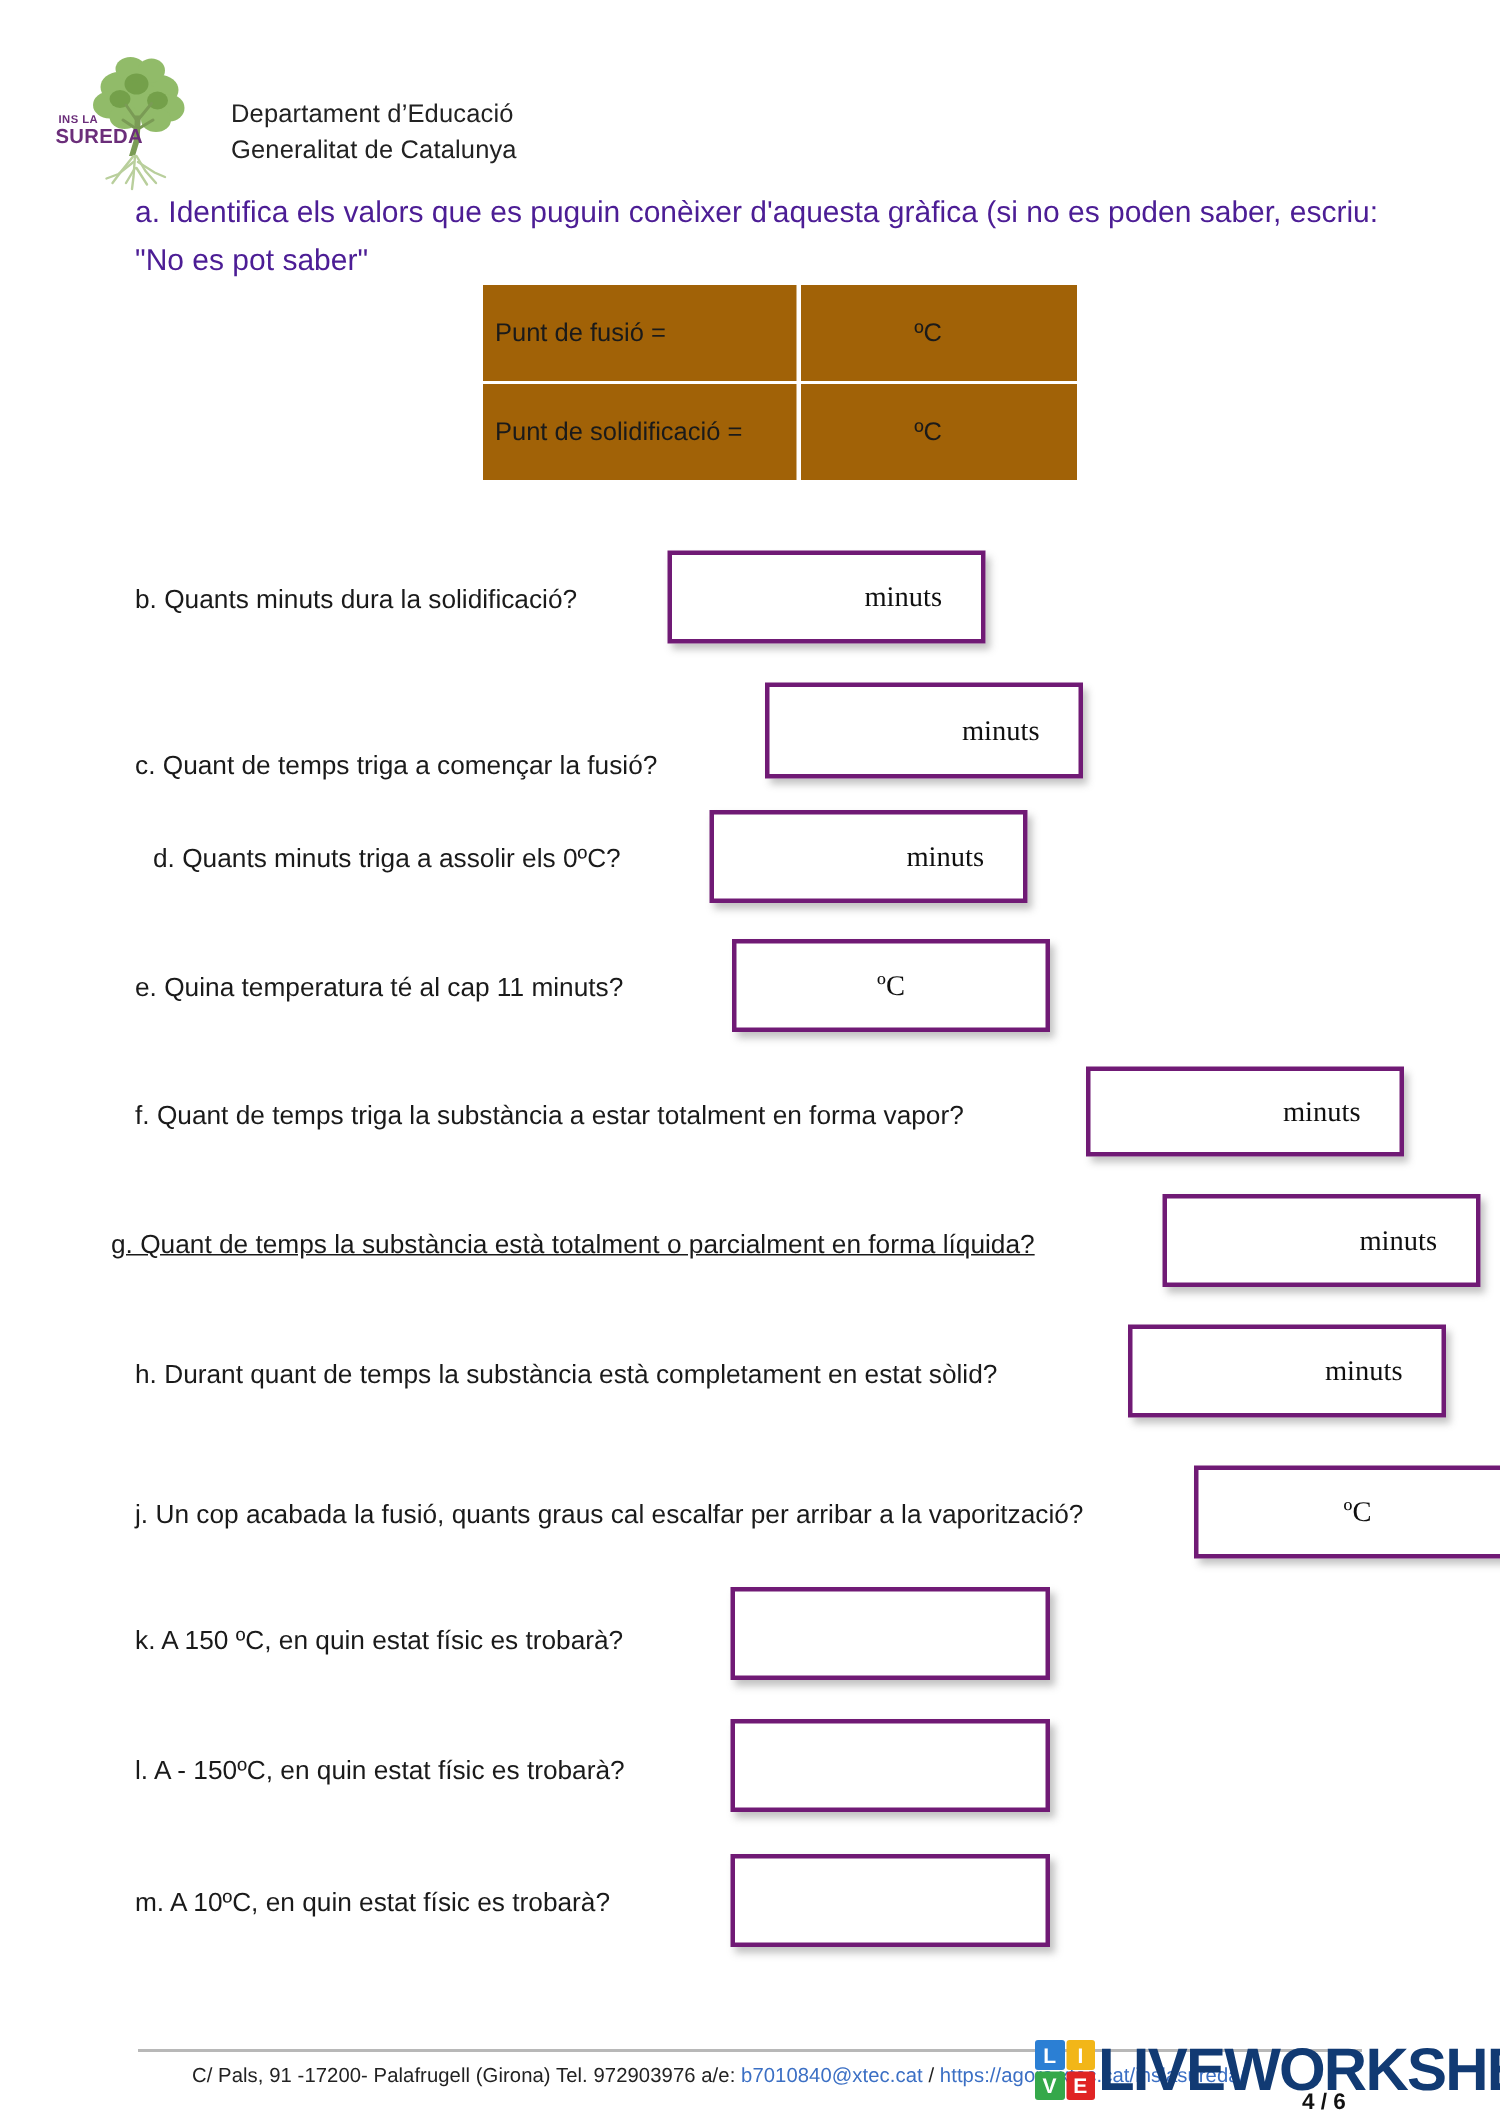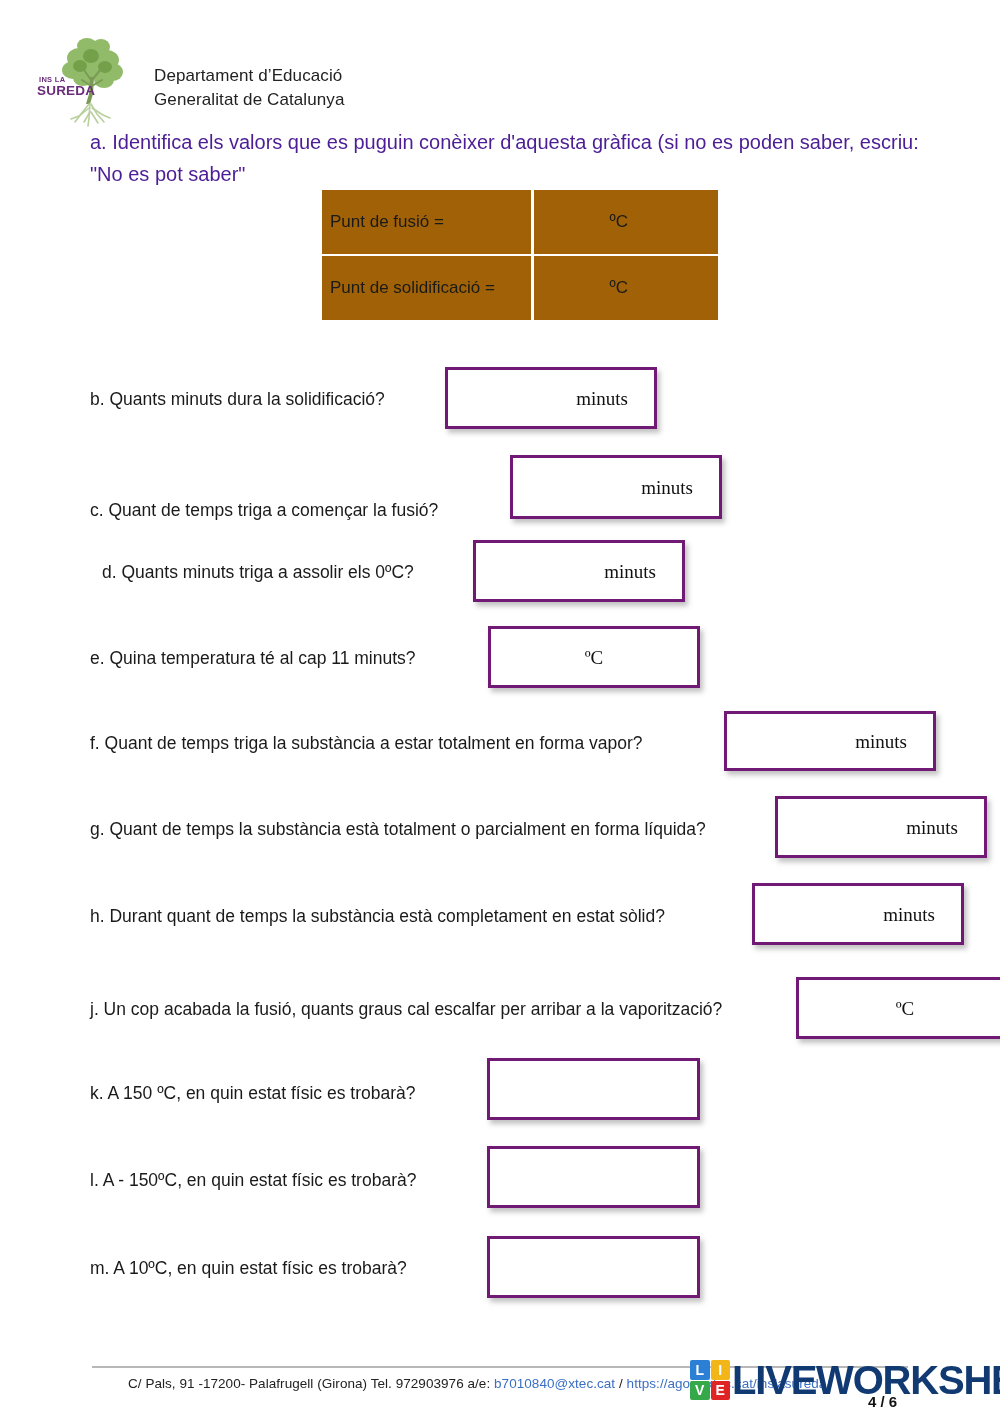--- a/index.html
+++ b/index.html
@@ -255,21 +255,21 @@
 <div class="q" style="left:90px; top:647px;">e. Quina temperatura té al cap 11 minuts?</div>
 <div class="abox centered" style="left:488px; top:626px; width:212px; height:62px;">
   <span>ºC</span>
 </div>
 
 <div class="q" style="left:90px; top:732px;">f. Quant de temps triga la substància a estar totalment en forma vapor?</div>
 <div class="abox" style="left:724px; top:711px; width:212px; height:60px;">
   <span>minuts</span>
 </div>
 
-<div class="q" style="left:90px; top:818px;">g. Quant de temps la substància està totalment o parcialment en forma líquida?</div>
+<div class="q" style="left:74px; top:818px;text-decoration:underline;">g. Quant de temps la substància està totalment o parcialment en forma líquida?</div>
 <div class="abox" style="left:775px; top:796px; width:212px; height:62px;">
   <span>minuts</span>
 </div>
 
 <div class="q" style="left:90px; top:905px;">h. Durant quant de temps la substància està completament en estat sòlid?</div>
 <div class="abox" style="left:752px; top:883px; width:212px; height:62px;">
   <span>minuts</span>
 </div>
 
 <div class="q" style="left:90px; top:998px;">j. Un cop acabada la fusió, quants graus cal escalfar per arribar a la vaporització?</div>

